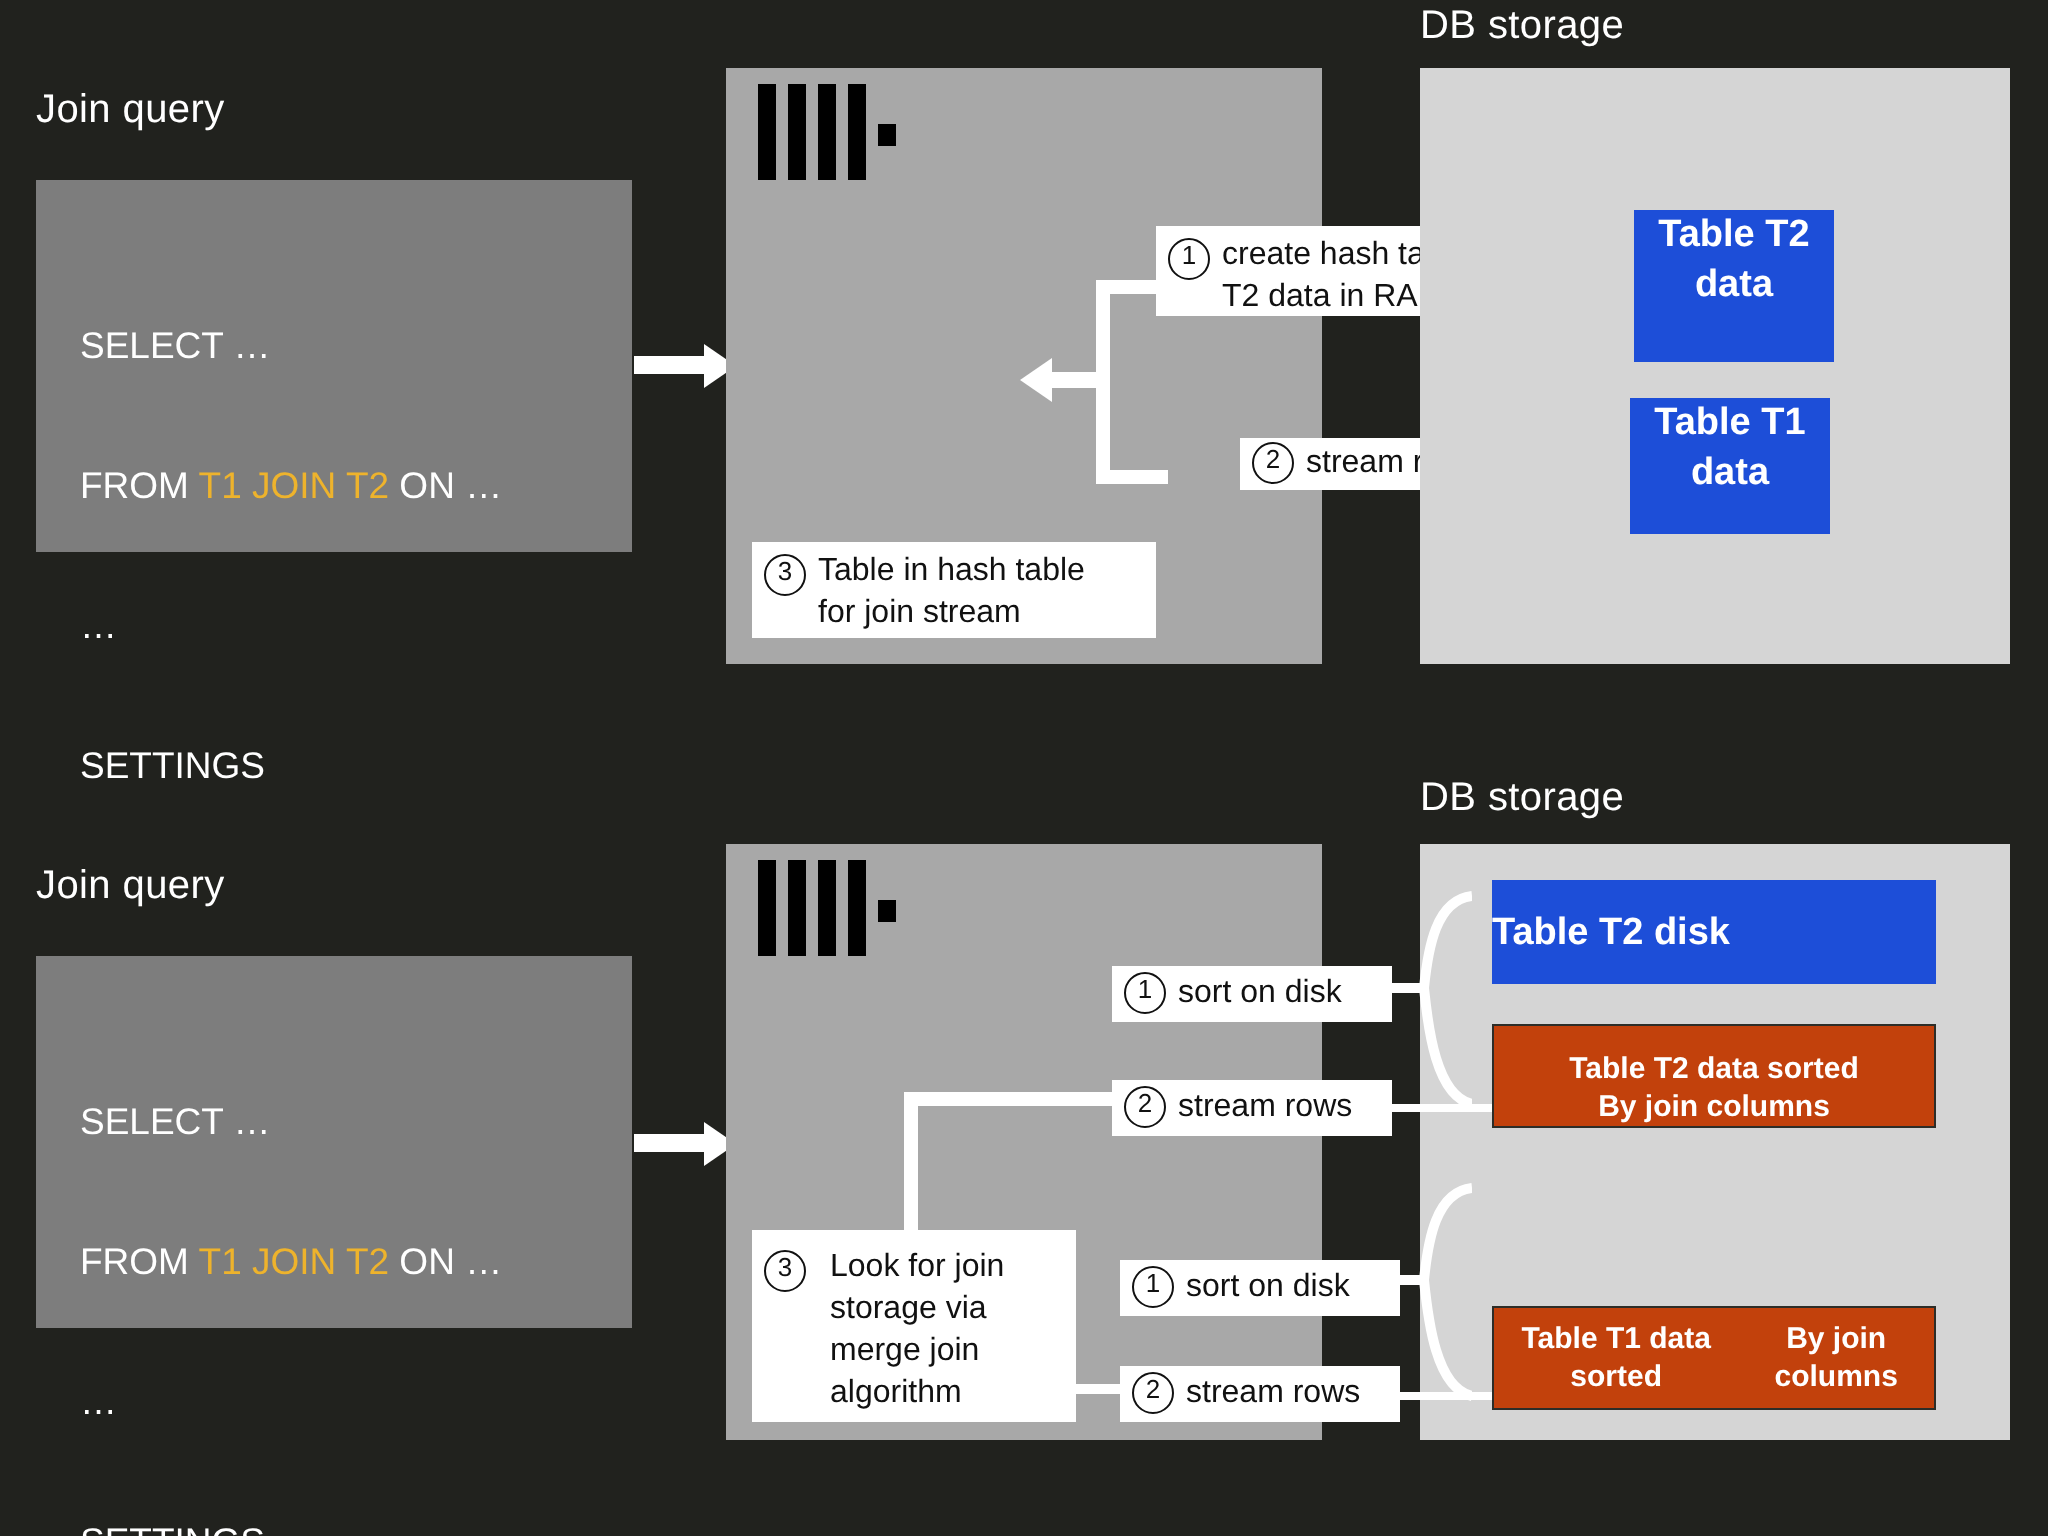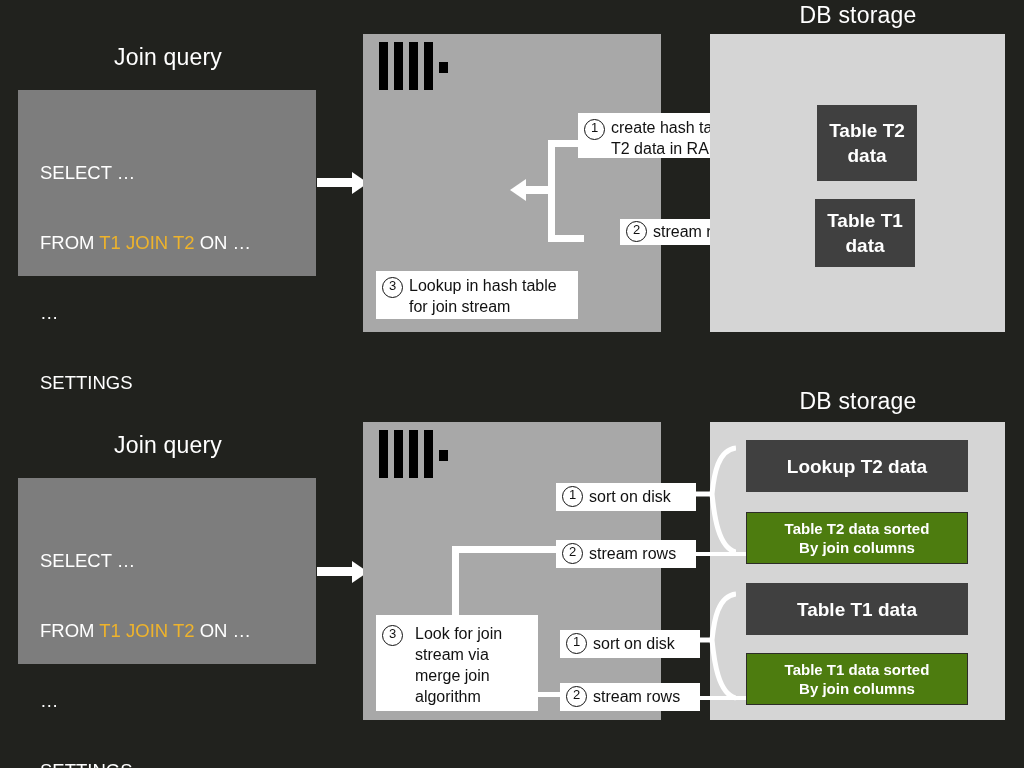--- a/index.html
+++ b/index.html
@@ -10,23 +10,22 @@
     font-family:"Liberation Sans","DejaVu Sans",sans-serif;
     overflow:hidden;
     position:relative;
   }
   .stage{position:absolute;left:0;top:0;width:1024px;height:768px;}
   .abs{position:absolute;}
 
   
   .heading{
     color:#ffffff;
-    font-size:23px;
+    font-size:20px;
     font-weight:400;
-    text-align:center;
     letter-spacing:0.2px;
     white-space:nowrap;
   }
 
   
   .query-box{
     background:#7d7d7d;
     box-sizing:border-box;
     padding:26px 22px 20px 22px;
     color:#ffffff;
@@ -49,41 +48,41 @@
     background:#eeb32c;
     color:#ffffff;
     font-size:19px;
     line-height:25px;
     box-sizing:border-box;
     padding:14px 0 0 17px;
   }
 
   
   .tbl-dark{
-    background:#404040;
+    background:#1d4ed8;
     color:#ffffff;
     font-weight:bold;
     font-size:19px;
     line-height:25px;
     display:flex;
     align-items:center;
-    justify-content:center;
+    justify-content:flex-start;
     text-align:center;
     box-sizing:border-box;
   }
   .tbl-amber{
-    background:#4d7c0f;
+    background:#c2410c;
     border:1.5px solid #2d2d28;
     color:#ffffff;
     font-weight:bold;
     font-size:15px;
     line-height:19px;
     display:flex;
     align-items:center;
-    justify-content:center;
+    justify-content:flex-end;
     text-align:center;
     box-sizing:border-box;
   }
 
   
   .callout{
     background:#ffffff;
     color:#111111;
     font-size:16px;
     line-height:21px;
@@ -177,21 +176,21 @@
   </div>
 
   <div class="abs callout" style="left:620px;top:219px;width:132px;height:26px;align-items:center;">
     <div class="num" style="margin-top:0;">2</div>
     <div class="ctext">stream rows</div>
   </div>
 
   <div class="abs callout" style="left:376px;top:271px;width:202px;height:48px;">
     <div class="num">3</div>
     <div class="ctext">
-      <div>Lookup in hash table</div>
+      <div>Table in hash table</div>
       <div>for join stream</div>
     </div>
   </div>
 
   <div class="abs storage-panel" style="left:710px;top:34px;width:295px;height:298px;"></div>
 
   <div class="abs tbl-dark" style="left:817px;top:105px;width:100px;height:76px;flex-direction:column;">
     <div>Table T2</div>
     <div>data</div>
   </div>
@@ -226,21 +225,21 @@
 
   <div class="abs wline" style="left:452px;top:546px;width:7px;height:82px;"></div>
   <div class="abs wline" style="left:452px;top:546px;width:110px;height:7px;"></div>
 
   <div class="abs wline" style="left:538px;top:692px;width:26px;height:5px;"></div>
 
   <div class="abs callout" style="left:376px;top:615px;width:162px;height:96px;padding-top:8px;">
     <div class="num">3</div>
     <div class="ctext" style="padding-left:6px;">
       <div>Look for join</div>
-      <div>stream via</div>
+      <div>storage via</div>
       <div>merge join</div>
       <div>algorithm</div>
     </div>
   </div>
 
   <div class="abs storage-panel" style="left:710px;top:422px;width:295px;height:298px;"></div>
 
   <div class="abs brace" style="left:690px;top:440px;width:46px;height:120px;">
     <svg width="46" height="120" viewBox="0 0 46 120">
       <path d="M 46 8 C 28 10, 24 34, 22 54 C 24 74, 28 108, 46 112" fill="none" stroke="#ffffff" stroke-width="5"></path>
@@ -274,30 +273,27 @@
     <div class="num" style="margin-top:0;">1</div>
     <div class="ctext">sort on disk</div>
   </div>
 
   <div class="abs callout" style="left:560px;top:683px;width:140px;height:28px;align-items:center;">
     <div class="num" style="margin-top:0;">2</div>
     <div class="ctext">stream rows</div>
   </div>
 
   <div class="abs tbl-dark" style="left:746px;top:440px;width:222px;height:52px;">
-    <span>Lookup T2 data</span>
+    <span>Table T2 disk</span>
   </div>
 
   <div class="abs tbl-amber" style="left:746px;top:512px;width:222px;height:52px;flex-direction:column;">
     <div>Table T2 data sorted</div>
     <div>By join columns</div>
   </div>
 
-  <div class="abs tbl-dark" style="left:746px;top:583px;width:222px;height:52px;">
-    <span>Table T1 data</span>
-  </div>
-
-  <div class="abs tbl-amber" style="left:746px;top:653px;width:222px;height:52px;flex-direction:column;">
+
+  <div class="abs tbl-amber" style="left:746px;top:653px;width:222px;height:52px;flex-direction:row;">
     <div>Table T1 data sorted</div>
     <div>By join columns</div>
   </div>
 
 </div>
 
 </body></html>

